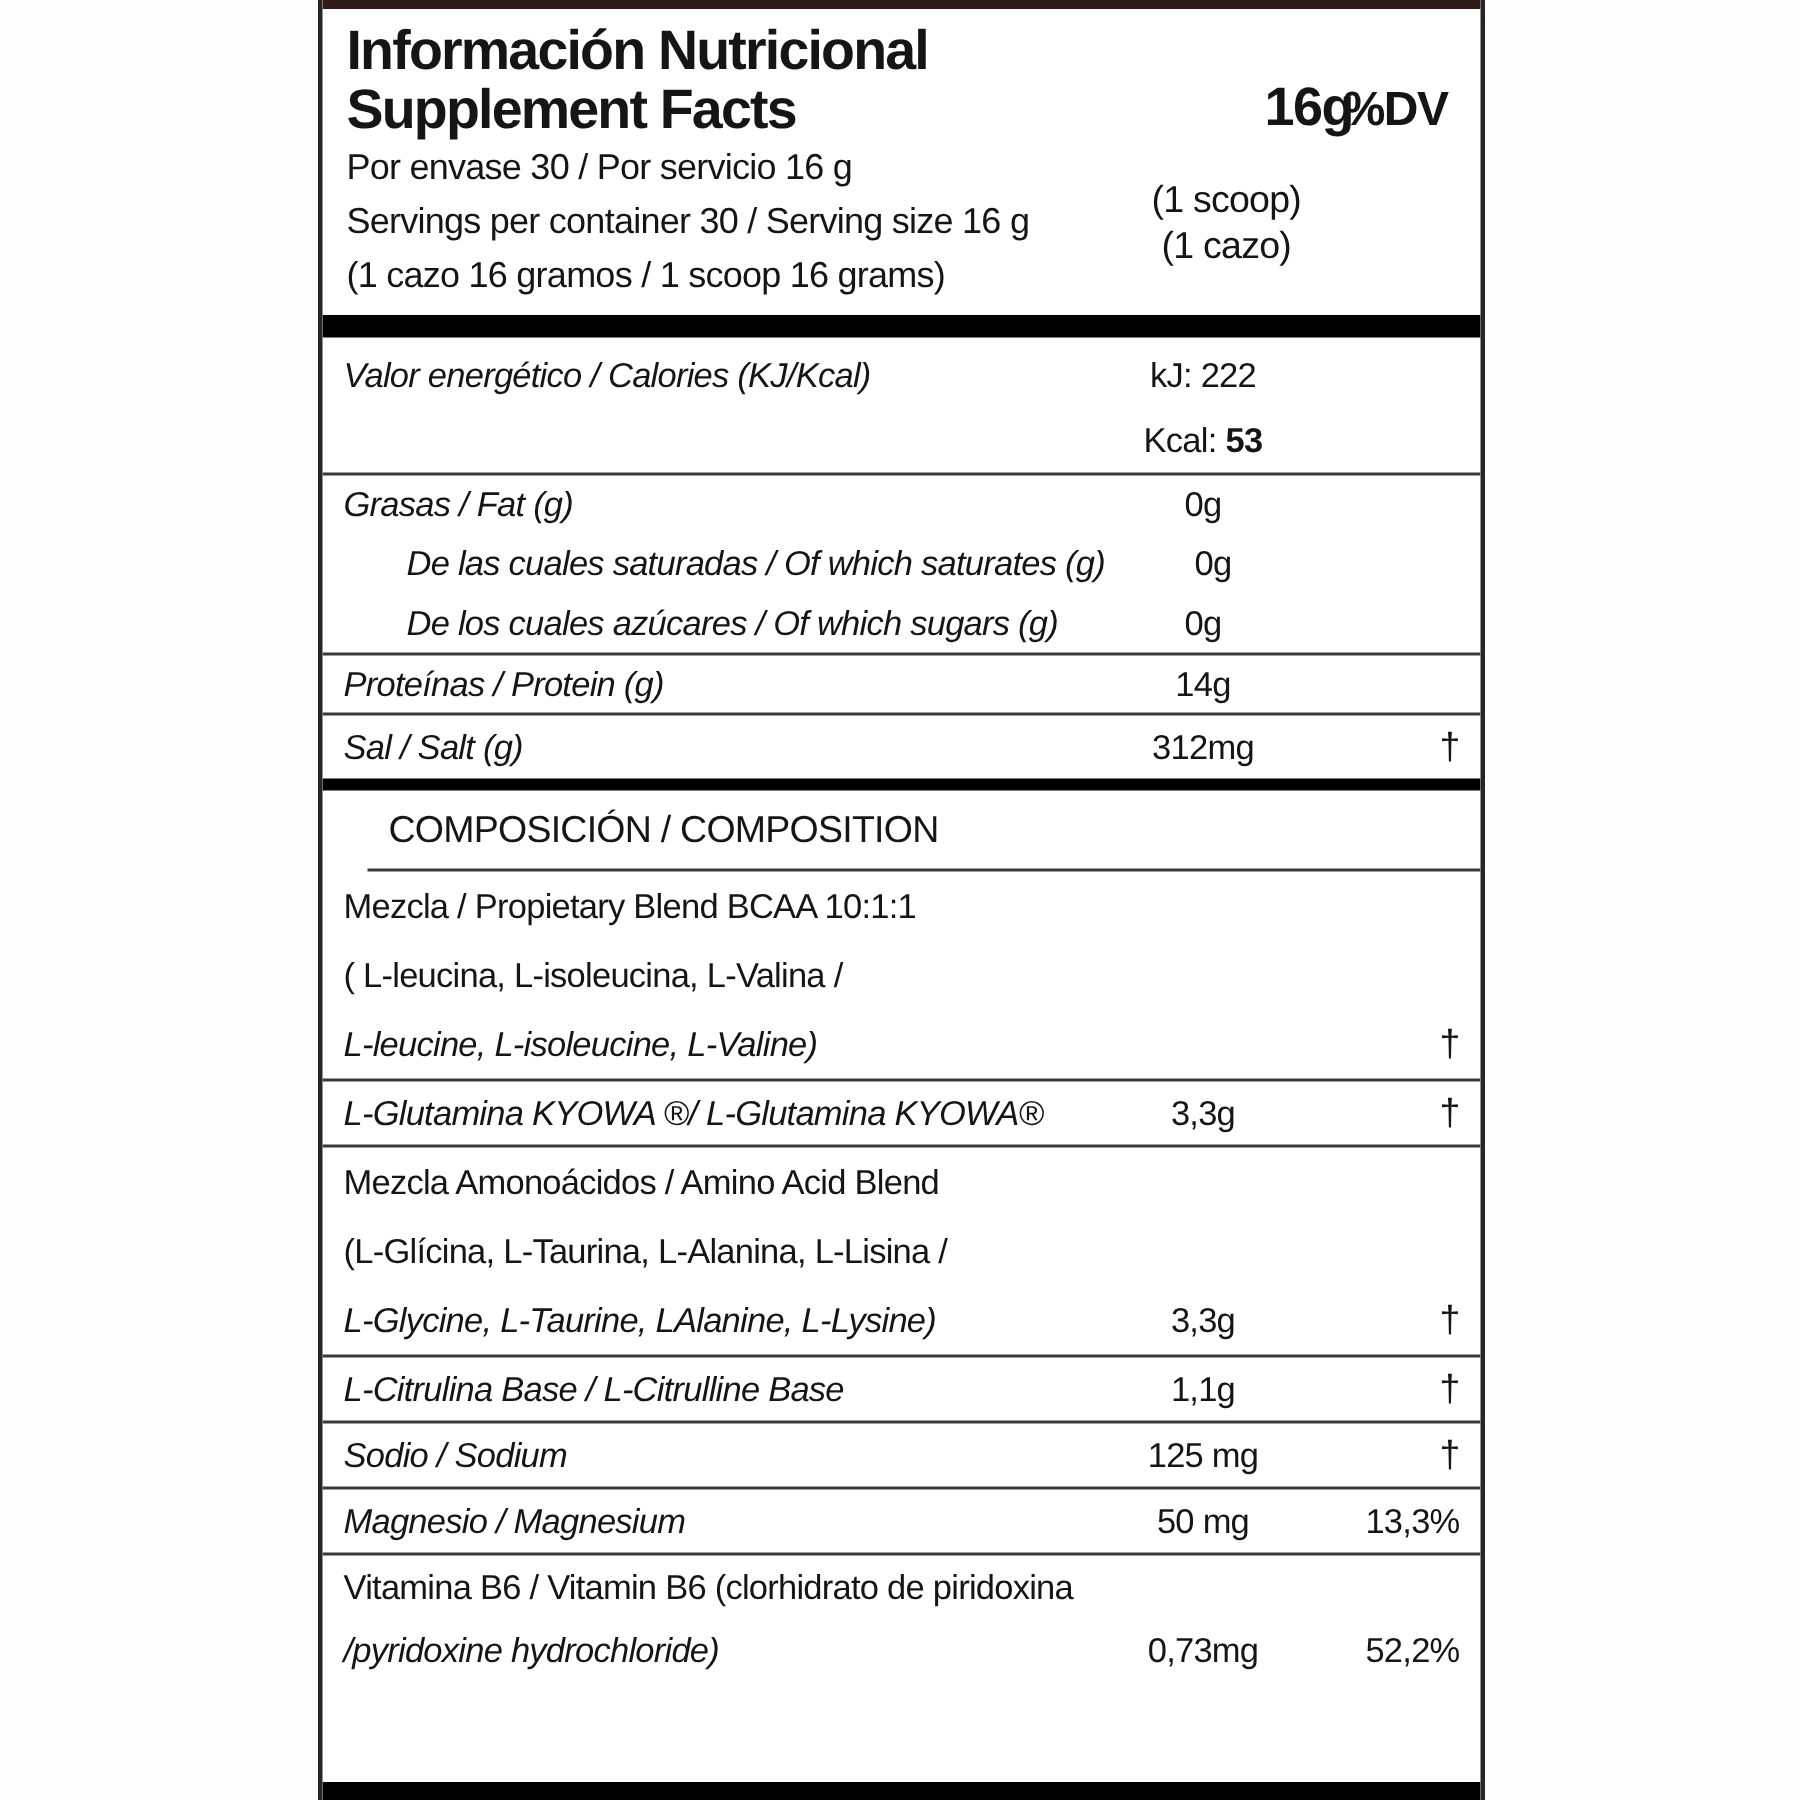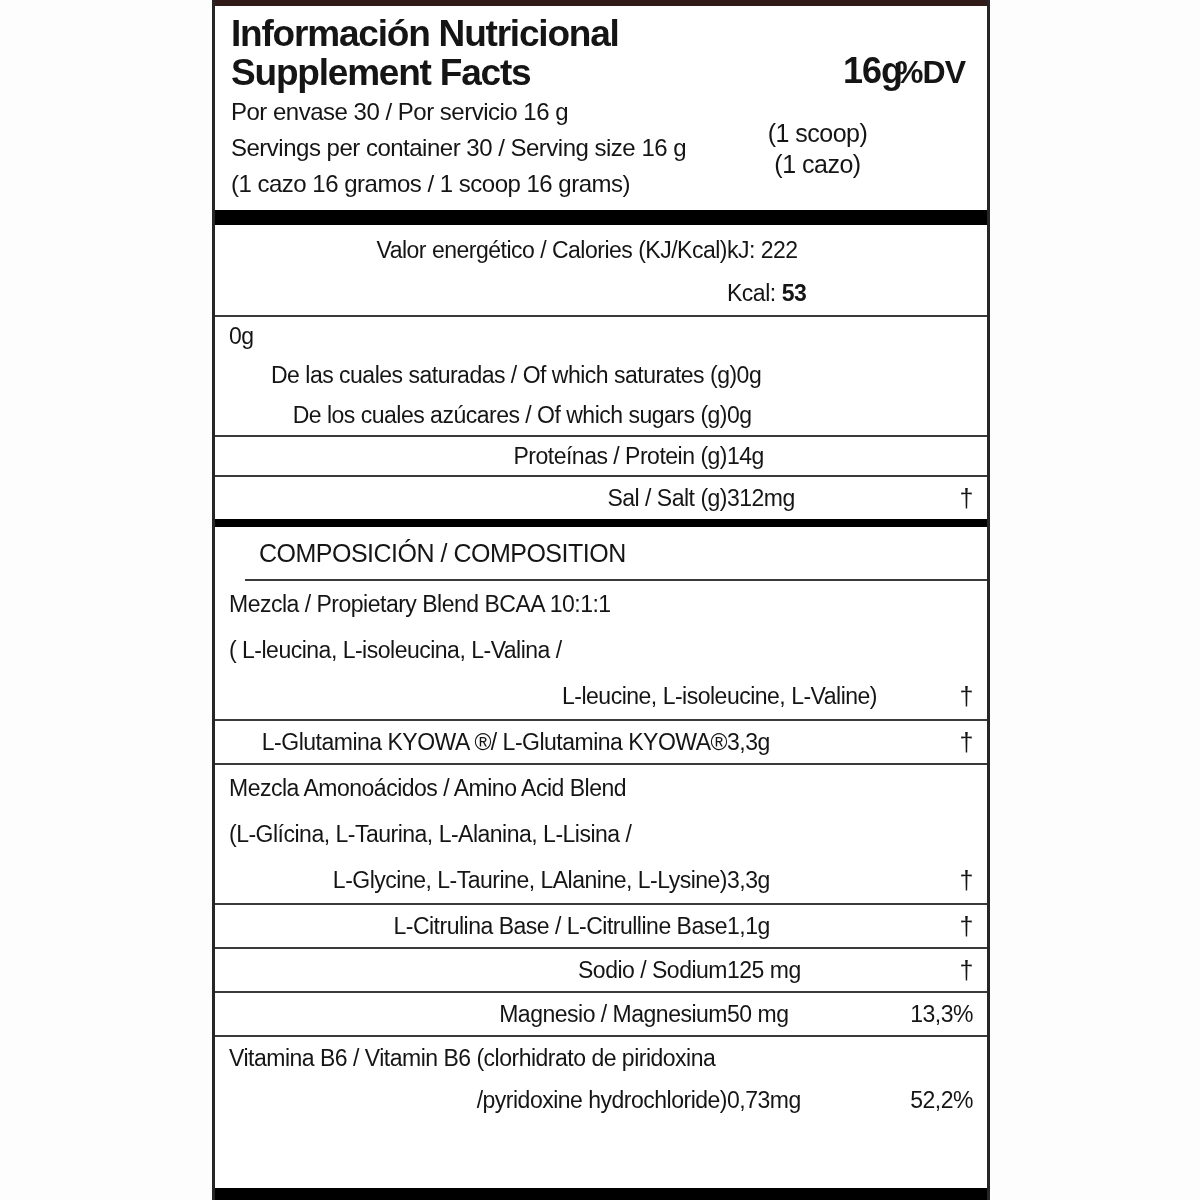--- a/index.html
+++ b/index.html
@@ -92,23 +92,23 @@
   .rows { letter-spacing: -0.5px; }
   .row {
     display: flex;
     align-items: center;
     min-height: 40px;
     padding: 0 14px;
     font-size: 23px;
     white-space: nowrap;
   }
   .row.bt { border-top: 2px solid #3a3a3a; }
-  .cell-name { flex: 1; text-align: right; }
+  .cell-name { flex: 1; text-align: left; font-style: italic; }
   .cell-name.indent { padding-left: 42px; }
-  .cell-amt { width: 150px; }
+  .cell-amt { width: 150px; text-align: center; }
   .cell-dv  { width: 96px; text-align: right; }
   .row.energy1 { min-height: 46px; padding-top: 4px; }
   .row.energy2 { min-height: 44px; }
   .row.sal { min-height: 44px; }
   .kcal-bold { font-weight: bold; margin-left: 6px; }
   
   .comp { letter-spacing: -0.5px; }
   .comp-title {
     padding: 0 14px;
     font-size: 25px;
@@ -160,20 +160,21 @@
         <div class="cell-amt">kJ: 222</div>
         <div class="cell-dv"></div>
       </div>
       <div class="row energy2">
         <div class="cell-name"></div>
         <div class="cell-amt"><span>Kcal:</span><span class="kcal-bold">53</span></div>
         <div class="cell-dv"></div>
       </div>
 
       <div class="row bt">
+        <div class="cell-name">Grasas / Fat (g)</div>
         <div class="cell-amt">0g</div>
         <div class="cell-dv"></div>
       </div>
 
       <div class="row">
         <div class="cell-name indent">De las cuales saturadas / Of which saturates (g)</div>
         <div class="cell-amt">0g</div>
         <div class="cell-dv"></div>
       </div>
 

